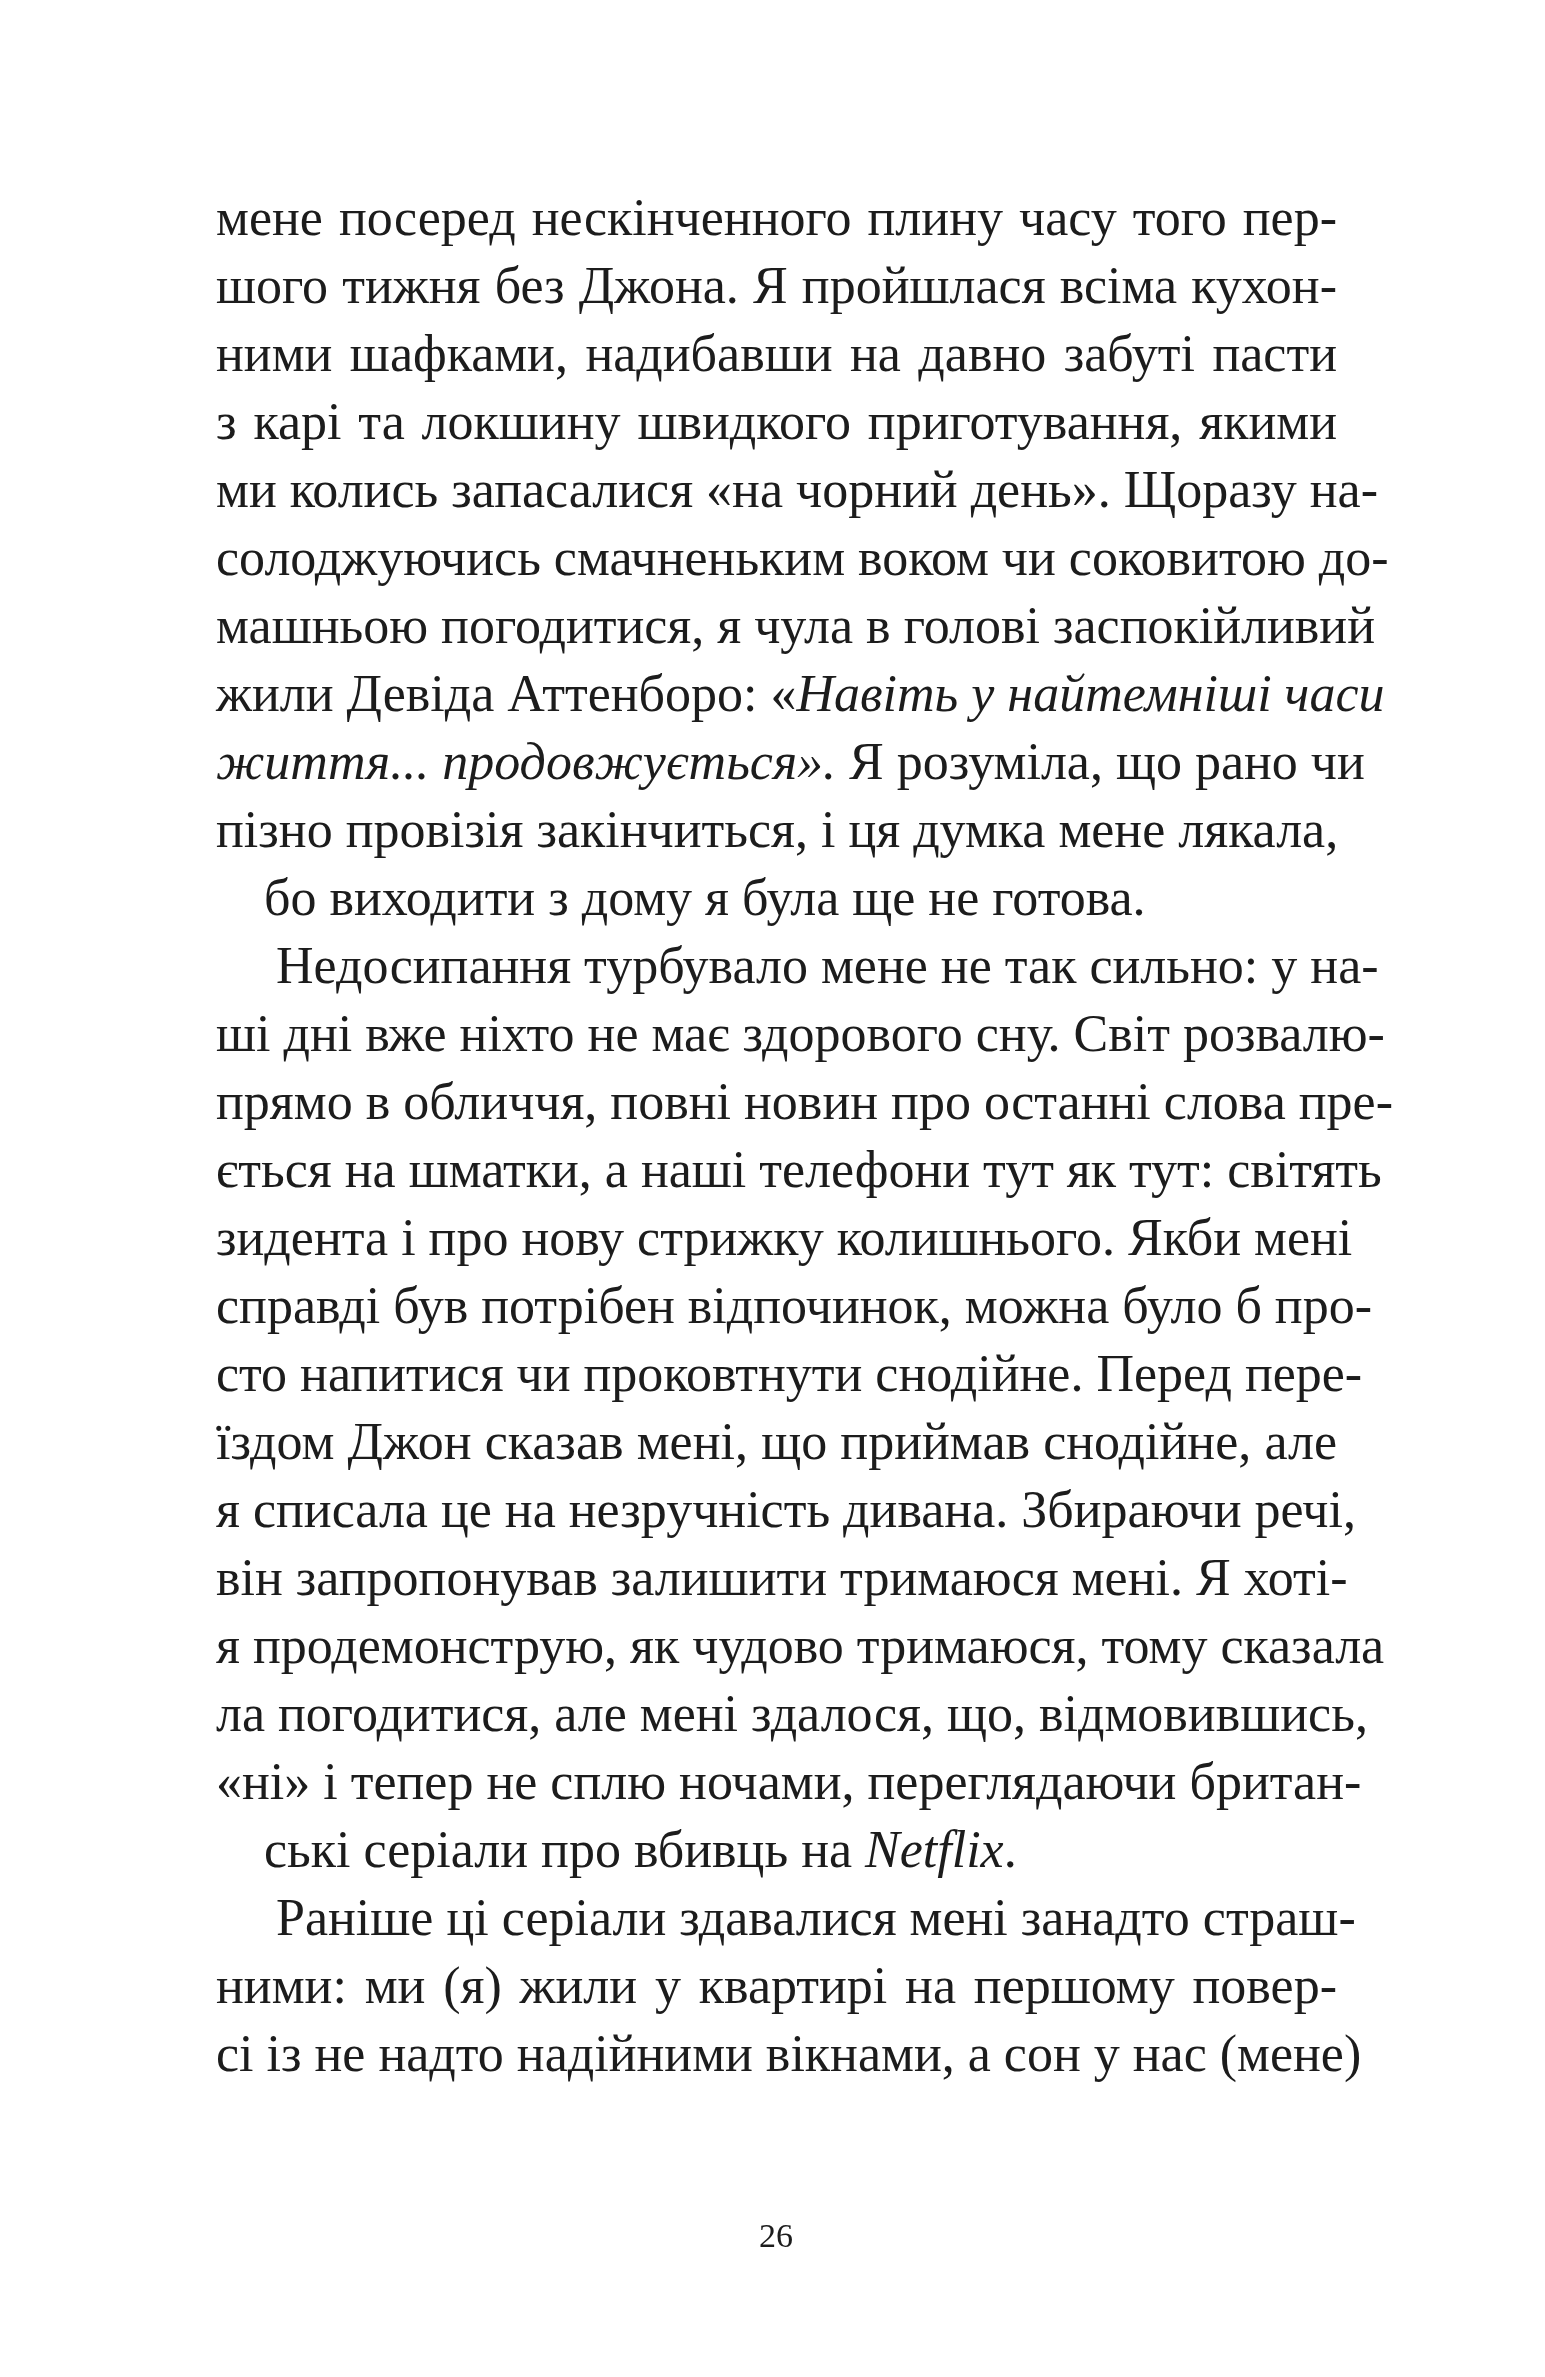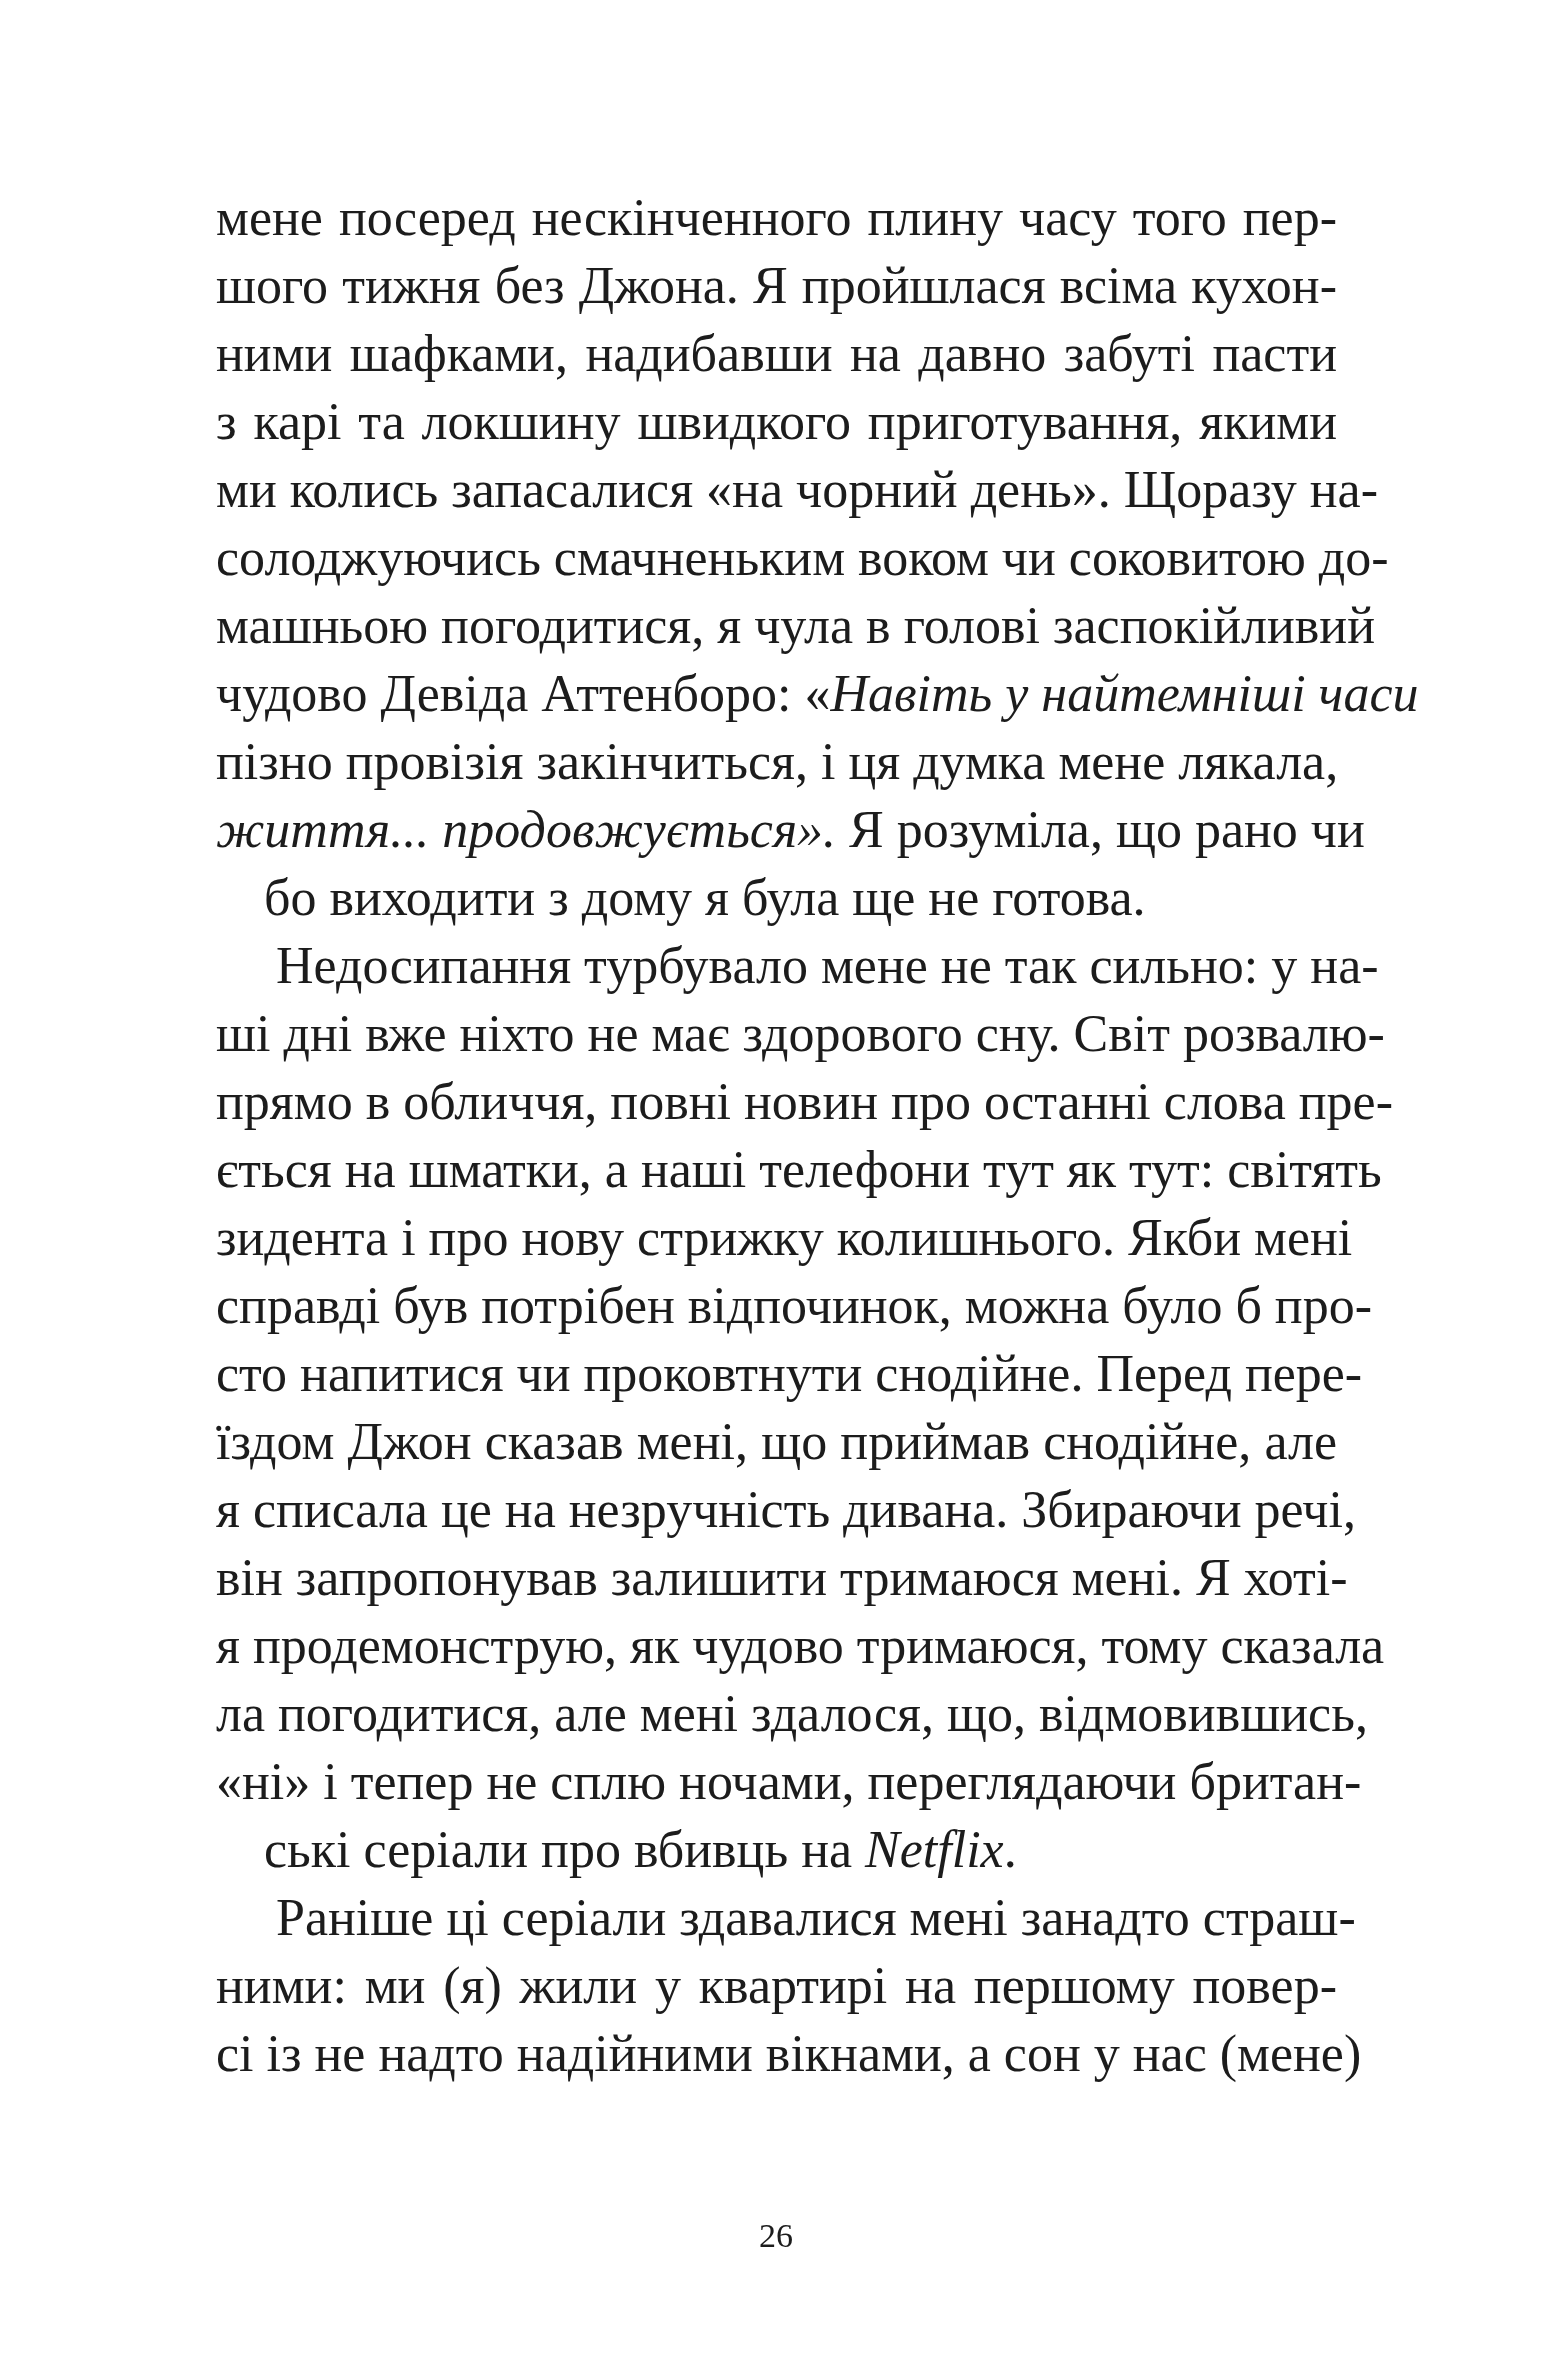--- a/index.html
+++ b/index.html
@@ -43,23 +43,23 @@
   <div class="text-block">
 
     <div>
       <div class="line">мене посеред нескінченного плину часу того пер-</div>
       <div class="line">шого тижня без Джона. Я пройшлася всіма кухон-</div>
       <div class="line">ними шафками, надибавши на давно забуті пасти</div>
       <div class="line">з карі та локшину швидкого приготування, якими</div>
       <div class="line">ми колись запасалися «на чорний день». Щоразу на-</div>
       <div class="line">солоджуючись смачненьким воком чи соковитою до-</div>
       <div class="line">машньою погодитися, я чула в голові заспокійливий</div>
-      <div class="line"><span>чудово Девіда Аттенборо: «</span><i>Навіть у найтемніші часи</i><span></span></div>
+      <div class="line"><span>жили Девіда Аттенборо: «</span><i>Навіть у найтемніші часи</i><span></span></div>
+      <div class="line"><span></span><i>життя... продовжується».</i><span> Я розуміла, що рано чи</span></div>
       <div class="line">пізно провізія закінчиться, і ця думка мене лякала,</div>
-      <div class="line"><span></span><i>життя... продовжується».</i><span> Я розуміла, що рано чи</span></div>
       <div class="line last">бо виходити з дому я була ще не готова.</div>
     </div>
 
     <div>
       <div class="line indent">Недосипання турбувало мене не так сильно: у на-</div>
       <div class="line">ші дні вже ніхто не має здорового сну. Світ розвалю-</div>
       <div class="line">прямо в обличчя, повні новин про останні слова пре-</div>
       <div class="line">ється на шматки, а наші телефони тут як тут: світять</div>
       <div class="line">зидента і про нову стрижку колишнього. Якби мені</div>
       <div class="line">справді був потрібен відпочинок, можна було б про-</div>

